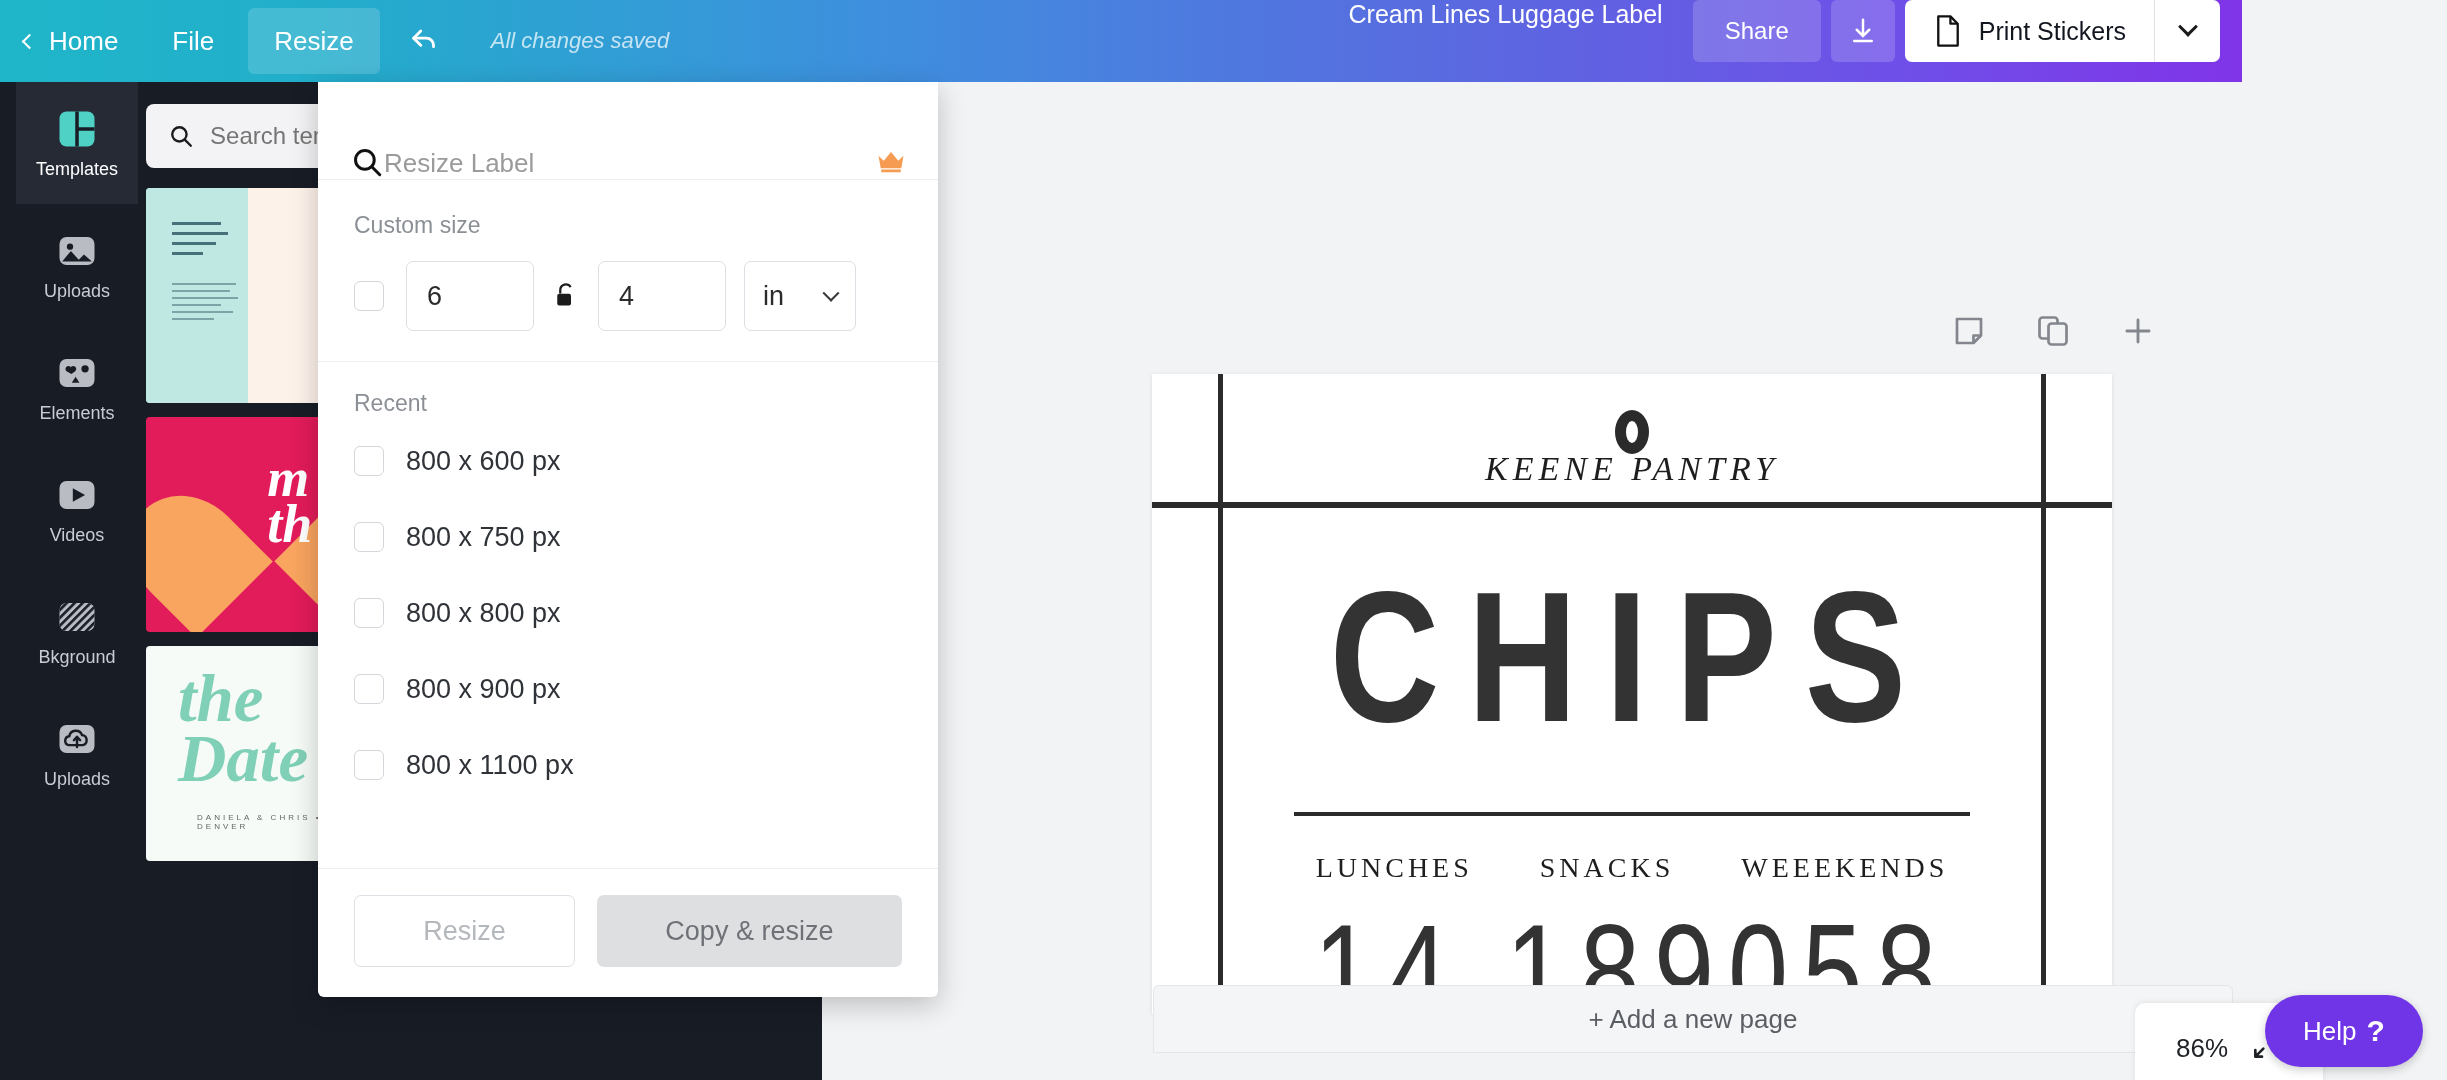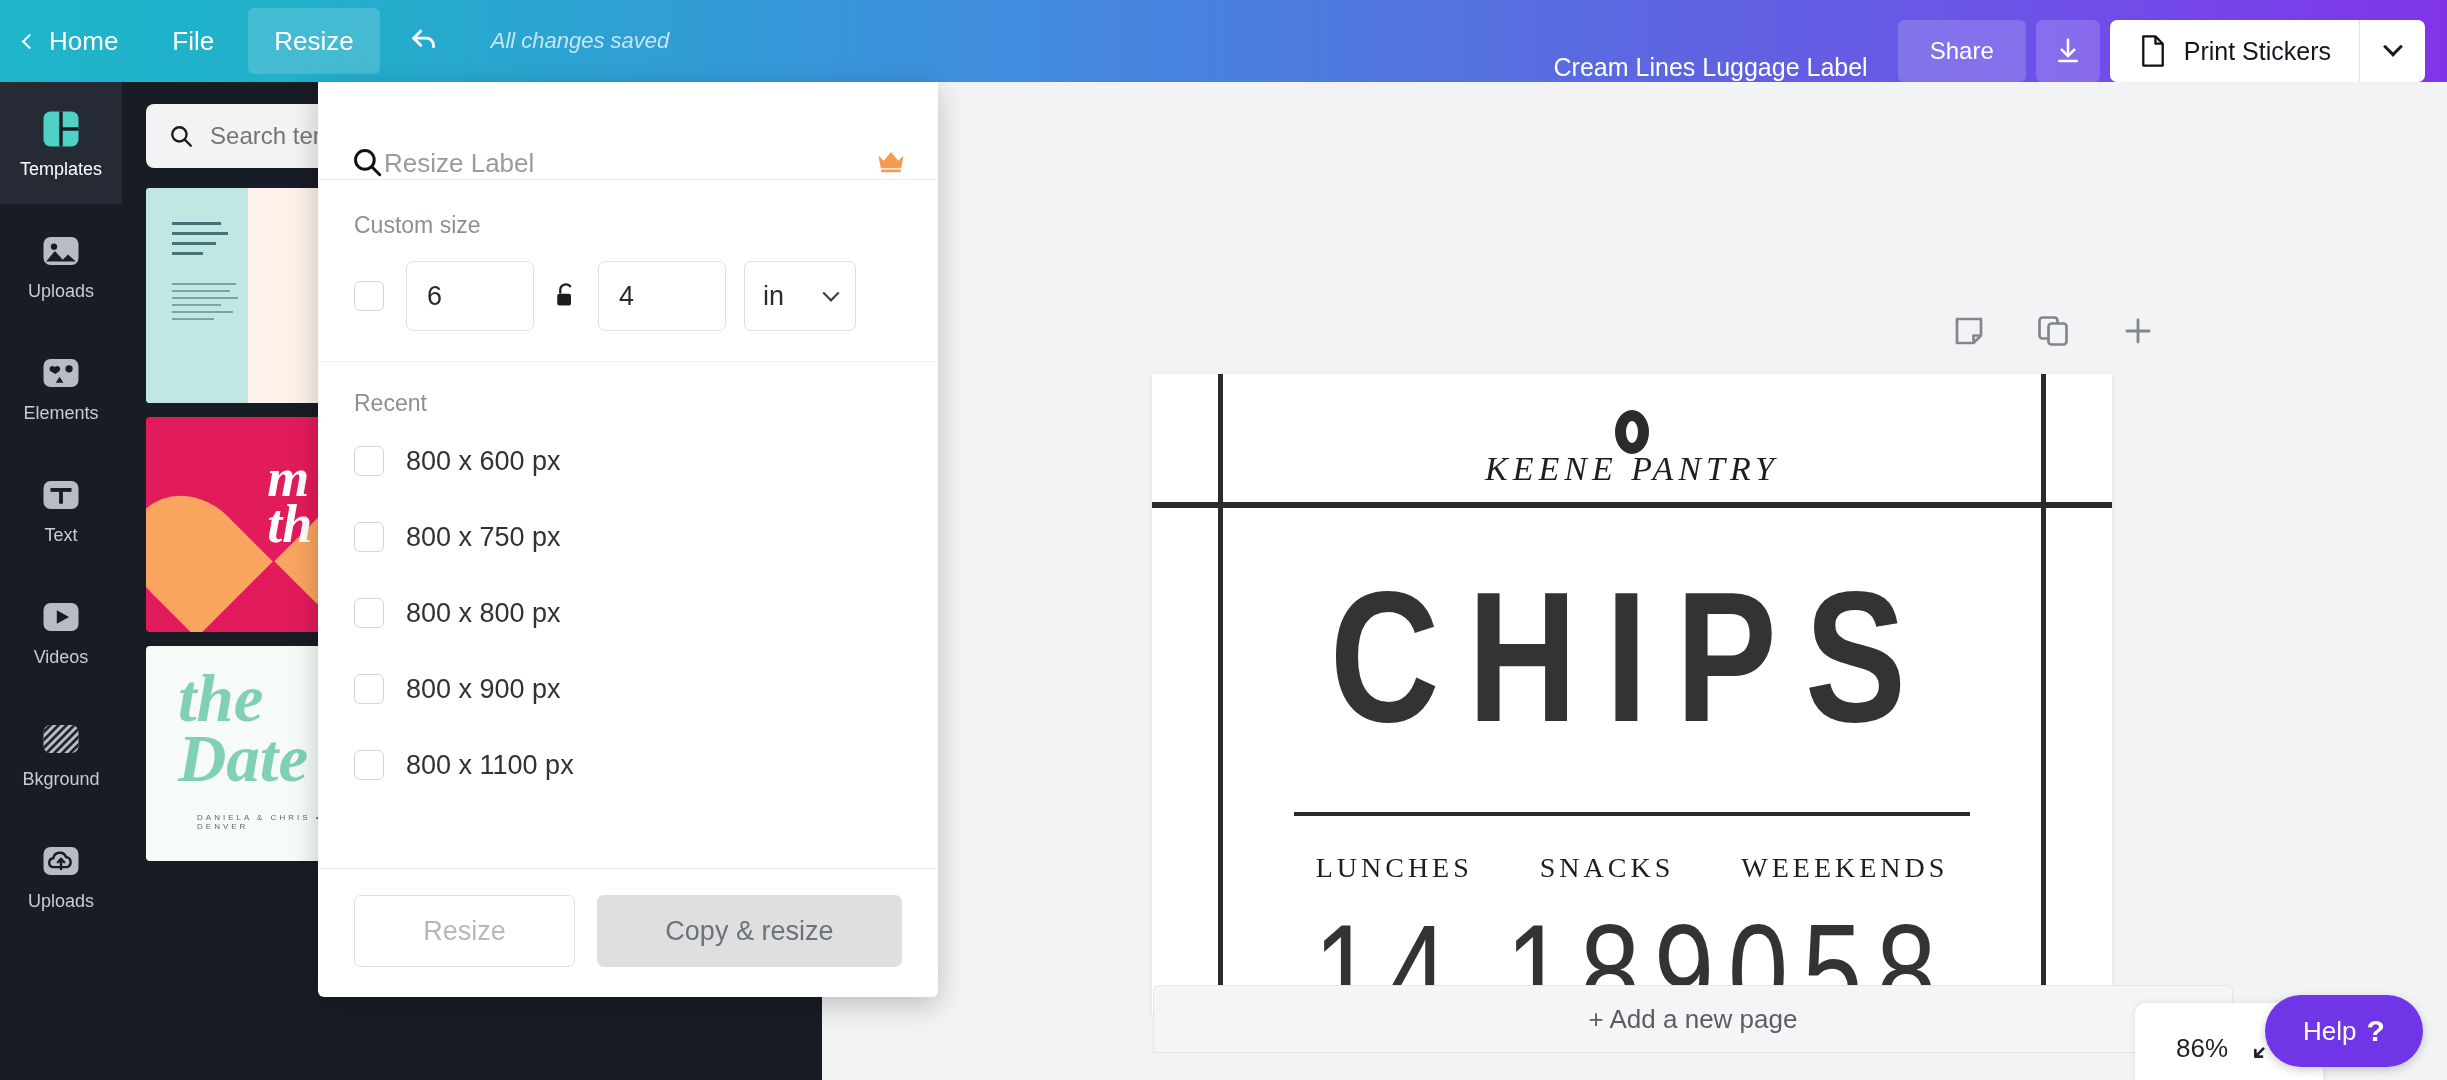--- a/index.html
+++ b/index.html
@@ -6,23 +6,23 @@
   html, body {
     width: 2447px; height: 1080px;
     overflow: hidden;
     font-family: "Liberation Sans", sans-serif;
     background: #f2f3f5;
   }
 
   
   .header {
     position: absolute; top: 0; left: 0;
-    width: 2447px; height: 82px;
+    width: 2242px; height: 82px;
     background: linear-gradient(90deg, #1fb6c9 0%, #22aecb 14%, #3f8ede 40%, #5b68e0 66%, #6f4fe8 85%, #8034e8 100%);
-    display: flex; align-items: flex-end;
+    display: flex; align-items: flex-start;
     z-index: 50;
   }
   .hdr-left { display: flex; align-items: center; height: 100%; }
   .home-btn {
     display: flex; align-items: center; gap: 12px;
     color: #fff; font-size: 26px; padding: 0 26px 0 24px;
     height: 100%;
     cursor: pointer;
   }
   .chev-left {
@@ -89,21 +89,21 @@
     position: absolute; top: 82px; left: 0;
     width: 122px; height: 998px;
     background: #181c25;
     z-index: 30;
   }
   .side-item {
     width: 122px; height: 122px;
     display: flex; flex-direction: column;
     align-items: center; justify-content: center;
     gap: 8px; cursor: pointer;
-    color: #c9ccd2; font-size: 18px;
+    color: #c9ccd2; font-size: 18px; margin-left: 16px;
   }
   .side-item.active { background: #252a35; color: #fff; }
   .side-ico {
     width: 48px; height: 44px;
     display: flex; align-items: center; justify-content: center;
   }
   .side-ico svg { display:block; }
 
   
   .tpl-panel {
@@ -418,30 +418,20 @@
       <svg width="42" height="42" viewBox="0 0 24 24">
         <rect x="2" y="4" width="20" height="16" rx="4" fill="#b9bcc2"></rect>
         <path d="M6 11c-1.2-1.3-.3-3 1.2-3 .8 0 1.2.5 1.3.8.1-.3.5-.8 1.3-.8 1.5 0 2.4 1.7 1.2 3L8.8 12.6 6 11z" fill="#181c25"></path>
         <circle cx="16.6" cy="9.6" r="2.1" fill="#181c25"></circle>
         <path d="M9 17.5l2.2-3.4 2.2 3.4z" fill="#181c25"></path>
       </svg>
     </span>
     <span>Elements</span>
   </div>
 
-  <div class="side-item">
-    <span class="side-ico">
-      <svg width="42" height="42" viewBox="0 0 24 24">
-        <rect x="2" y="4" width="20" height="16" rx="4" fill="#b9bcc2"></rect>
-        <rect x="6" y="8" width="12" height="2.2" fill="#181c25"></rect>
-        <rect x="10.9" y="8" width="2.2" height="9" fill="#181c25"></rect>
-      </svg>
-    </span>
-    <span>Text</span>
-  </div>
 
   <div class="side-item">
     <span class="side-ico">
       <svg width="42" height="42" viewBox="0 0 24 24">
         <rect x="2" y="4" width="20" height="16" rx="4" fill="#b9bcc2"></rect>
         <path d="M9.6 8.2l7 3.8-7 3.8z" fill="#181c25"></path>
       </svg>
     </span>
     <span>Videos</span>
   </div>

